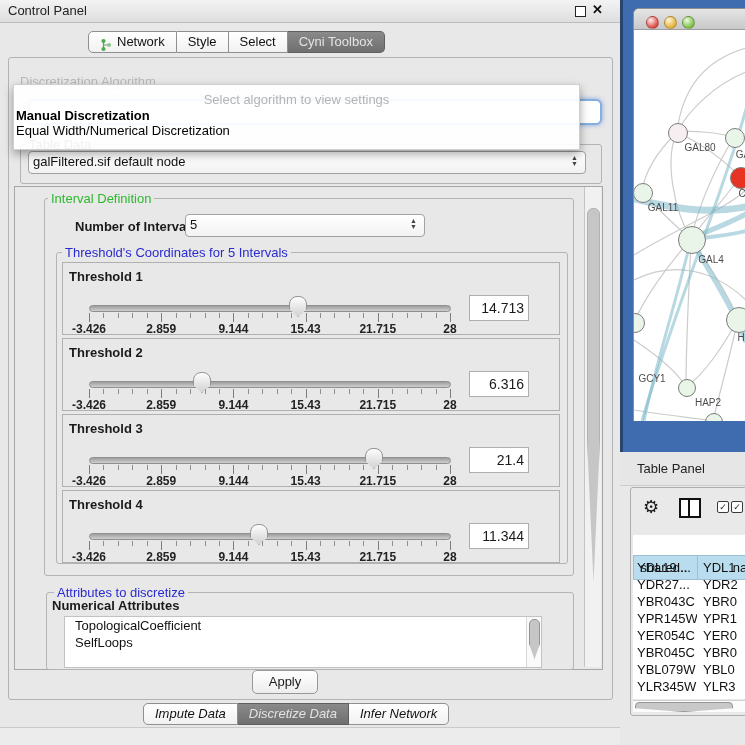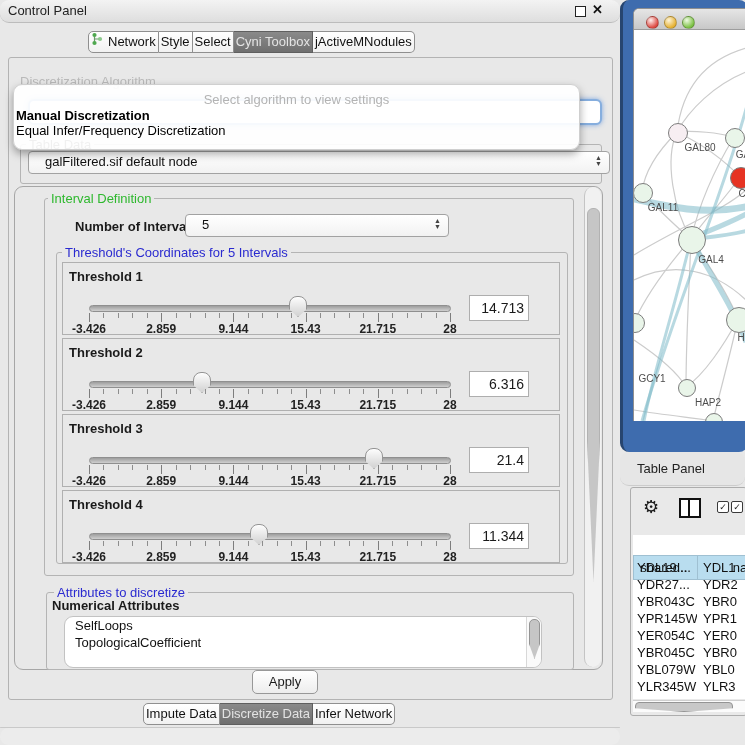--- a/index.html
+++ b/index.html
@@ -1,57 +1,57 @@
 <!DOCTYPE html>
 <html><head>
 <meta charset="utf-8">
 <style>
   html,body{margin:0;padding:0;}
   body{width:745px;height:745px;position:relative;background:#e8e8e8;
        font-family:"Liberation Sans",sans-serif;font-size:13px;color:#1a1a1a;overflow:hidden;}
-  .abs{position:absolute;border-radius:9px;}
+  .abs{position:absolute;}
 
   
   #titlebar{left:0;top:0;width:620px;height:22px;background:linear-gradient(#f3f3f3,#dedede);
             border-bottom:1px solid #bcbcbc;}
   #titlebar .t{position:absolute;left:8px;top:3px;font-size:13px;color:#222;}
   #float-ico{position:absolute;left:575px;top:6px;width:9px;height:9px;border:1.5px solid #222;background:#fff;}
   #close-ico{position:absolute;left:592px;top:2px;font-weight:bold;font-size:13px;color:#111;}
 
   
   .segwrap{display:flex;}
   .seg{height:20px;line-height:20px;background:linear-gradient(#ffffff,#f1f1f1);
-       border:1px solid #8f8f8f;border-left:none;padding:0 2px;color:#111;
-       display:flex;align-items:flex-start;gap:5px;white-space:nowrap;}
+       border:1px solid #8f8f8f;border-left:none;padding:0 11px;color:#111;
+       display:flex;align-items:flex-end;gap:5px;white-space:nowrap;}
   .seg:first-child{border-left:1px solid #8f8f8f;border-radius:5px 0 0 5px;}
   .seg:last-child{border-radius:0 5px 5px 0;}
   .seg.sel{background:linear-gradient(#8a8a8a,#6f6f6f);color:#e3e3e3;border-color:#5f5f5f;}
   #top-tabs{left:88px;top:31px;}
-  #bottom-tabs{left:143px;top:703px;}
+  #bottom-tabs{left:143px;top:703px;font-style:italic;}
 
   
   #content-panel{left:8px;top:57px;width:603px;height:641px;border:1px solid #b3b3b3;
                  border-radius:3px;background:#e8e8e8;}
 
   .grouplabel{position:absolute;background:#e8e8e8;padding:0 3px;font-size:13px;}
   .groupbox{position:absolute;border:1px solid #b4b4b4;border-radius:3px;}
 
   
   #algo-ghost-label{left:20px;top:74px;color:#9a9a9a;opacity:.6;}
   #algo-combo{left:28px;top:99px;width:570px;height:22px;background:#fff;border:2px solid #86aede;
               border-radius:6px;box-shadow:0 0 5px rgba(100,150,220,.8);z-index:5;}
   #algo-popup{left:13px;top:84px;width:565px;height:64px;background:rgba(255,255,255,0.93);
               border:1px solid #cfcfcf;box-shadow:0 4px 9px rgba(0,0,0,0.35);z-index:10;}
   #algo-popup .ph{position:absolute;left:0;right:0;top:7px;text-align:center;color:#b3b3b3;}
   #algo-popup .it1{position:absolute;left:2px;top:23px;font-weight:bold;color:#000;}
   #algo-popup .it2{position:absolute;left:2px;top:38px;color:#000;}
 
   
   .combo{position:absolute;background:linear-gradient(#ffffff,#f2f2f2);border:1px solid #a2a2a2;
-         border-radius:4px;line-height:20px;padding:0 16px;color:#111;}
+         border-radius:4px;line-height:20px;padding:0 4px;color:#111;}
   .stepper{position:absolute;right:7px;top:3px;display:flex;flex-direction:column;align-items:center;
            font-size:7px;line-height:6px;color:#444;}
 
   
   #scrollpane{left:14px;top:186px;width:587px;height:482px;border:1px solid #a6a6a6;background:#e8e8e8;}
   #vscroll{left:584px;top:187px;width:16px;height:480px;background:#f1f1f1;border-left:1px solid #c4c4c4;}
   #vscroll .thumb{position:absolute;left:2px;top:21px;width:11px;height:372px;background:#c6c6c6;
                   border:1px solid #b2b2b2;border-radius:6px;}
 
   
@@ -138,33 +138,30 @@
     </div>
     <div class="seg">
       <span>Style</span>
     </div>
     <div class="seg">
       <span>Select</span>
     </div>
     <div class="seg sel">
       <span>Cyni Toolbox</span>
     </div>
-    <div class="seg">
-      <span>jActiveMNodules</span>
-    </div>
   </div>
 
 <div class="abs" id="content-panel"></div>
 
 <div class="abs" id="algo-ghost-label">Discretization Algorithm</div>
 <div class="abs" id="algo-combo"></div>
 <div class="abs" id="algo-popup">
   <div class="ph">Select algorithm to view settings</div>
   <div class="it1">Manual Discretization</div>
-  <div class="it2">Equal Infer/Frequency Discretization</div>
+  <div class="it2">Equal Width/Numerical Discretization</div>
 </div>
 
 <div class="groupbox" style="left:20px;top:144px;width:580px;height:38px;"></div>
 <span class="grouplabel" style="left:26px;top:137px;color:#333;">Table Data</span>
 <div class="combo" style="left:28px;top:151px;width:548px;height:21px;">
   <span>galFiltered.sif default node</span>
   <span class="stepper">
       <span>▲</span>
       <span>▼</span>
     </span>
@@ -255,22 +252,22 @@
       </div>
       <div class="valbox">11.344</div>
     </div>
   </div>
 
 <div class="groupbox" style="left:46px;top:592px;width:526px;height:76px;"></div>
 <span class="grouplabel" id="attr-group-label" style="left: 54px; top: 585px; color: rgb(42, 42, 208);">Attributes to discretize</span>
 <span class="abs" style="left:52px;top:598px;font-weight:bold;">Numerical Attributes</span>
 <div class="abs" id="attr-list-box">
   <div id="attr-items">
+      <div class="item">TopologicalCoefficient</div>
       <div class="item">SelfLoops</div>
-      <div class="item">TopologicalCoefficient</div>
     </div>
   <div id="attr-scroll">
       <div class="thumb"></div>
     </div>
 </div>
 
 <div class="abs" id="apply-btn">Apply</div>
 
 <div class="abs segwrap" id="bottom-tabs">
     <div class="seg">

